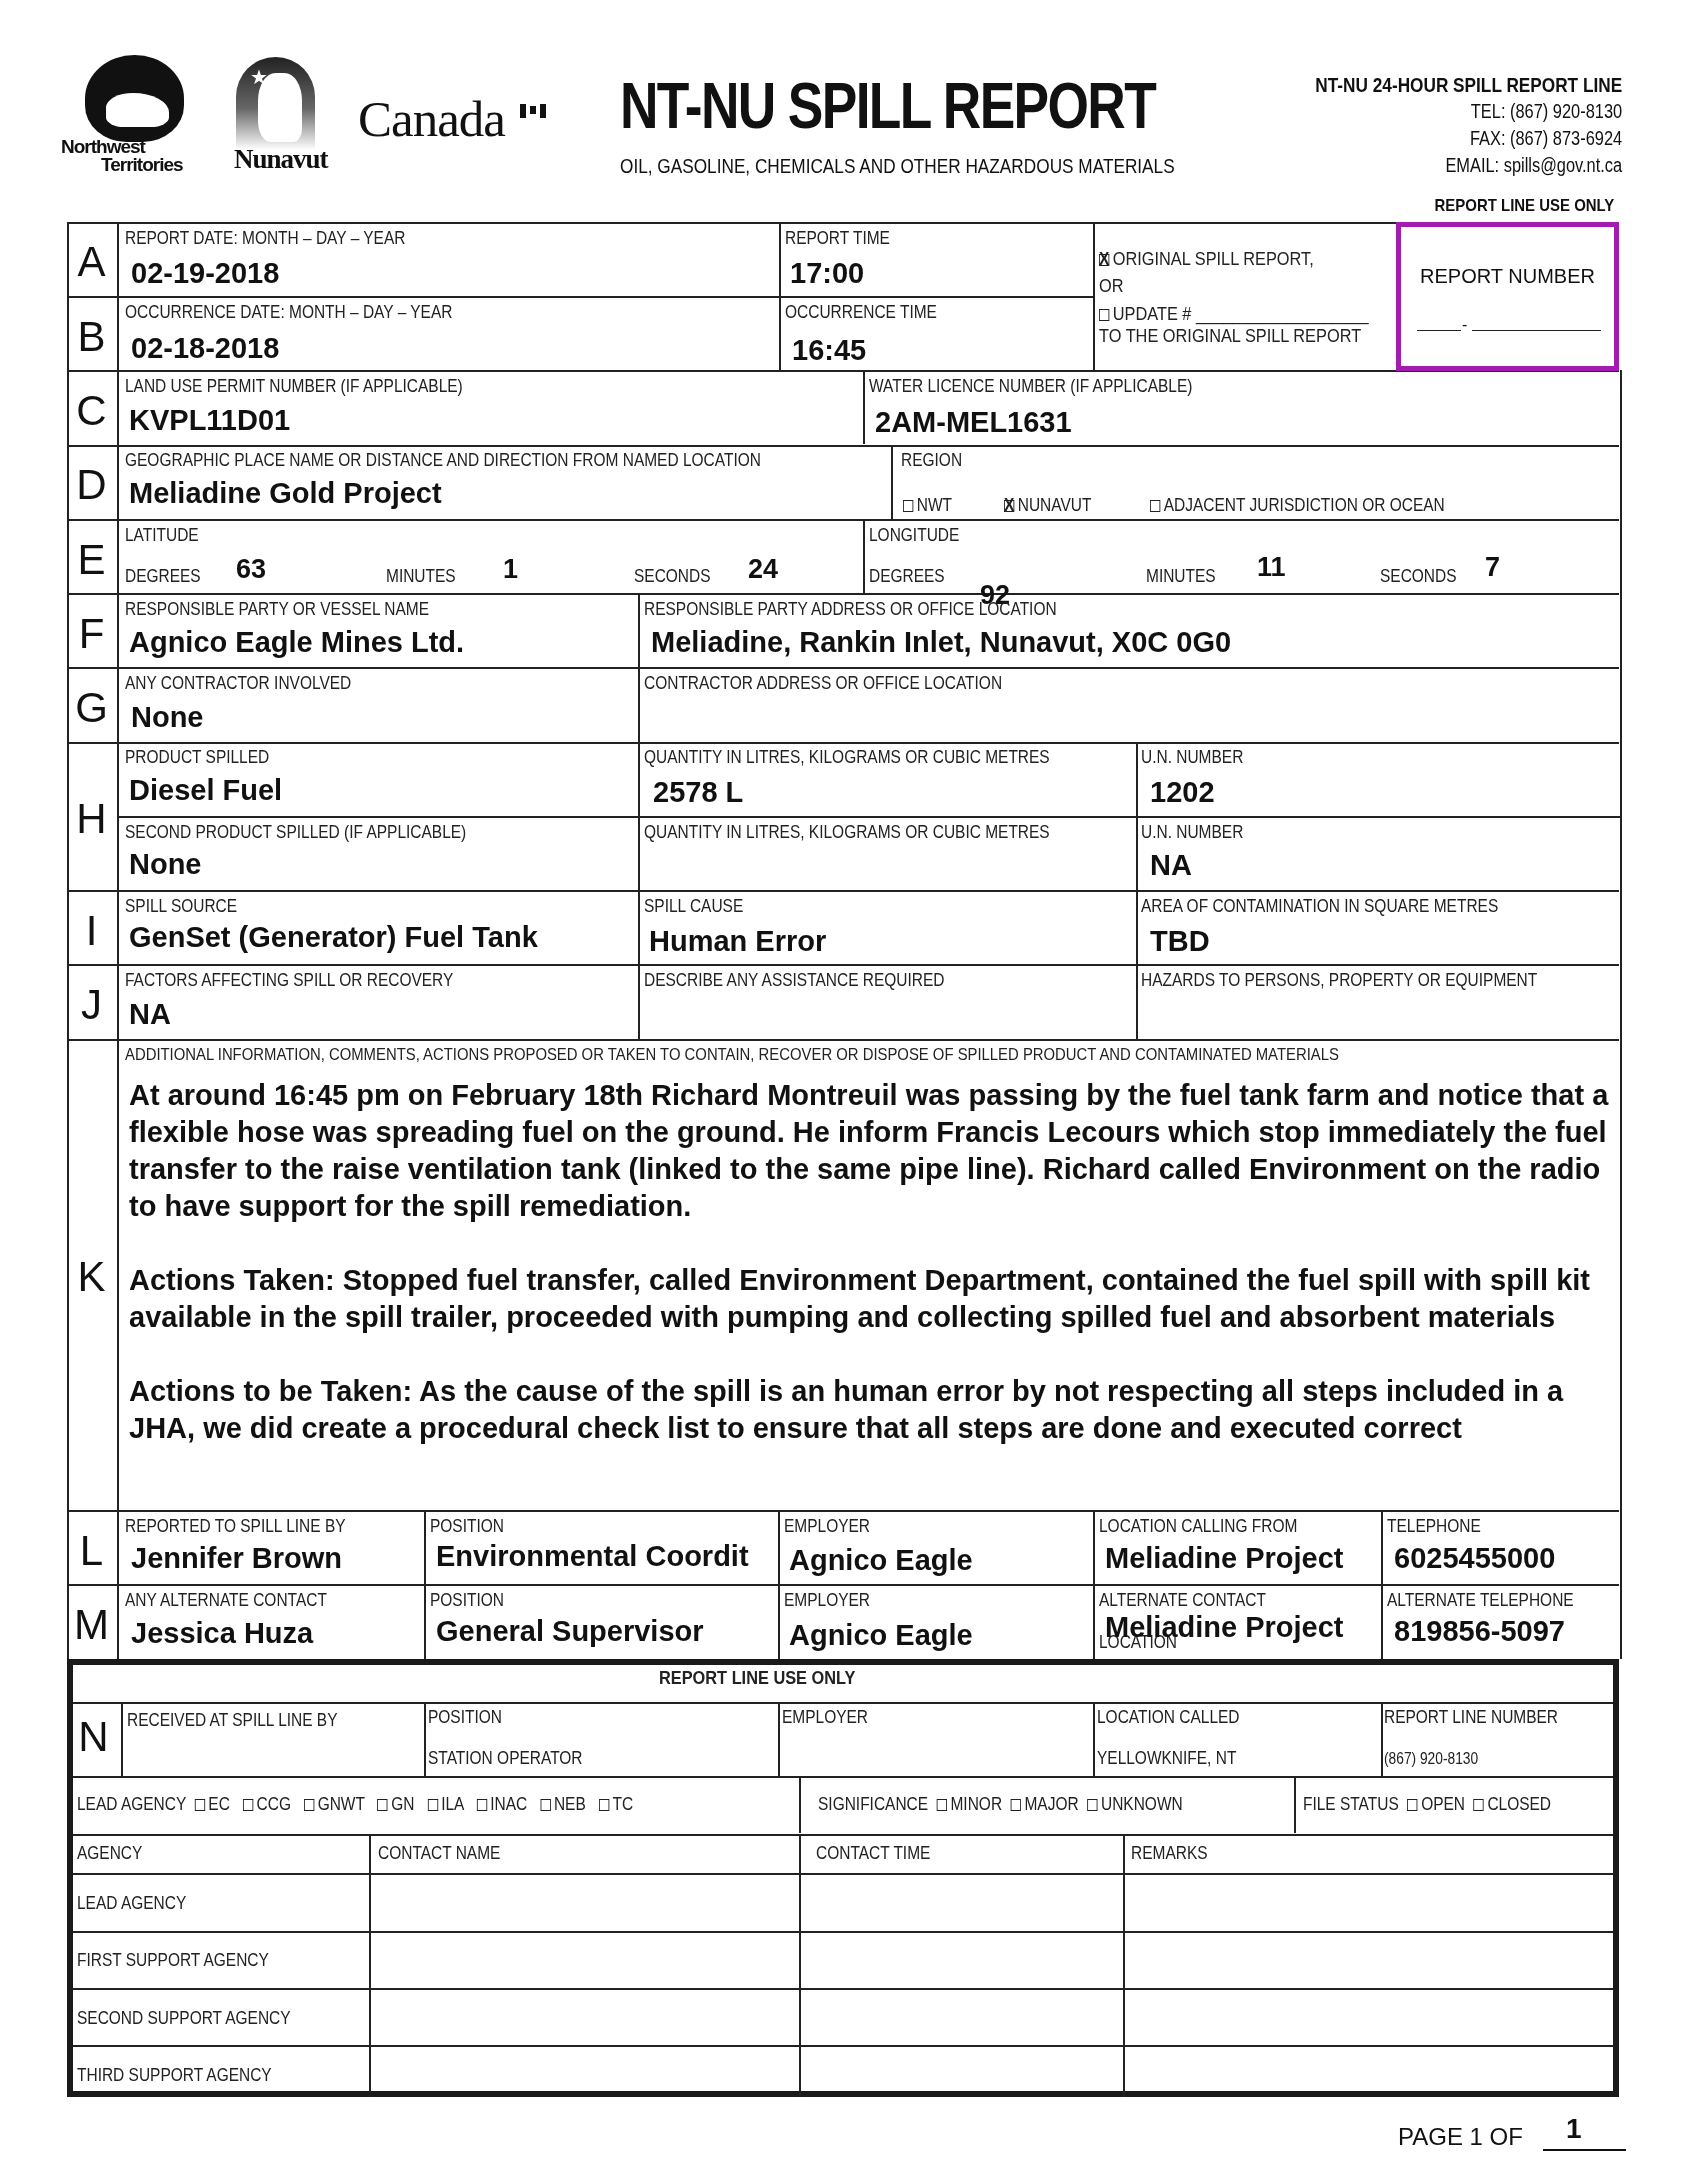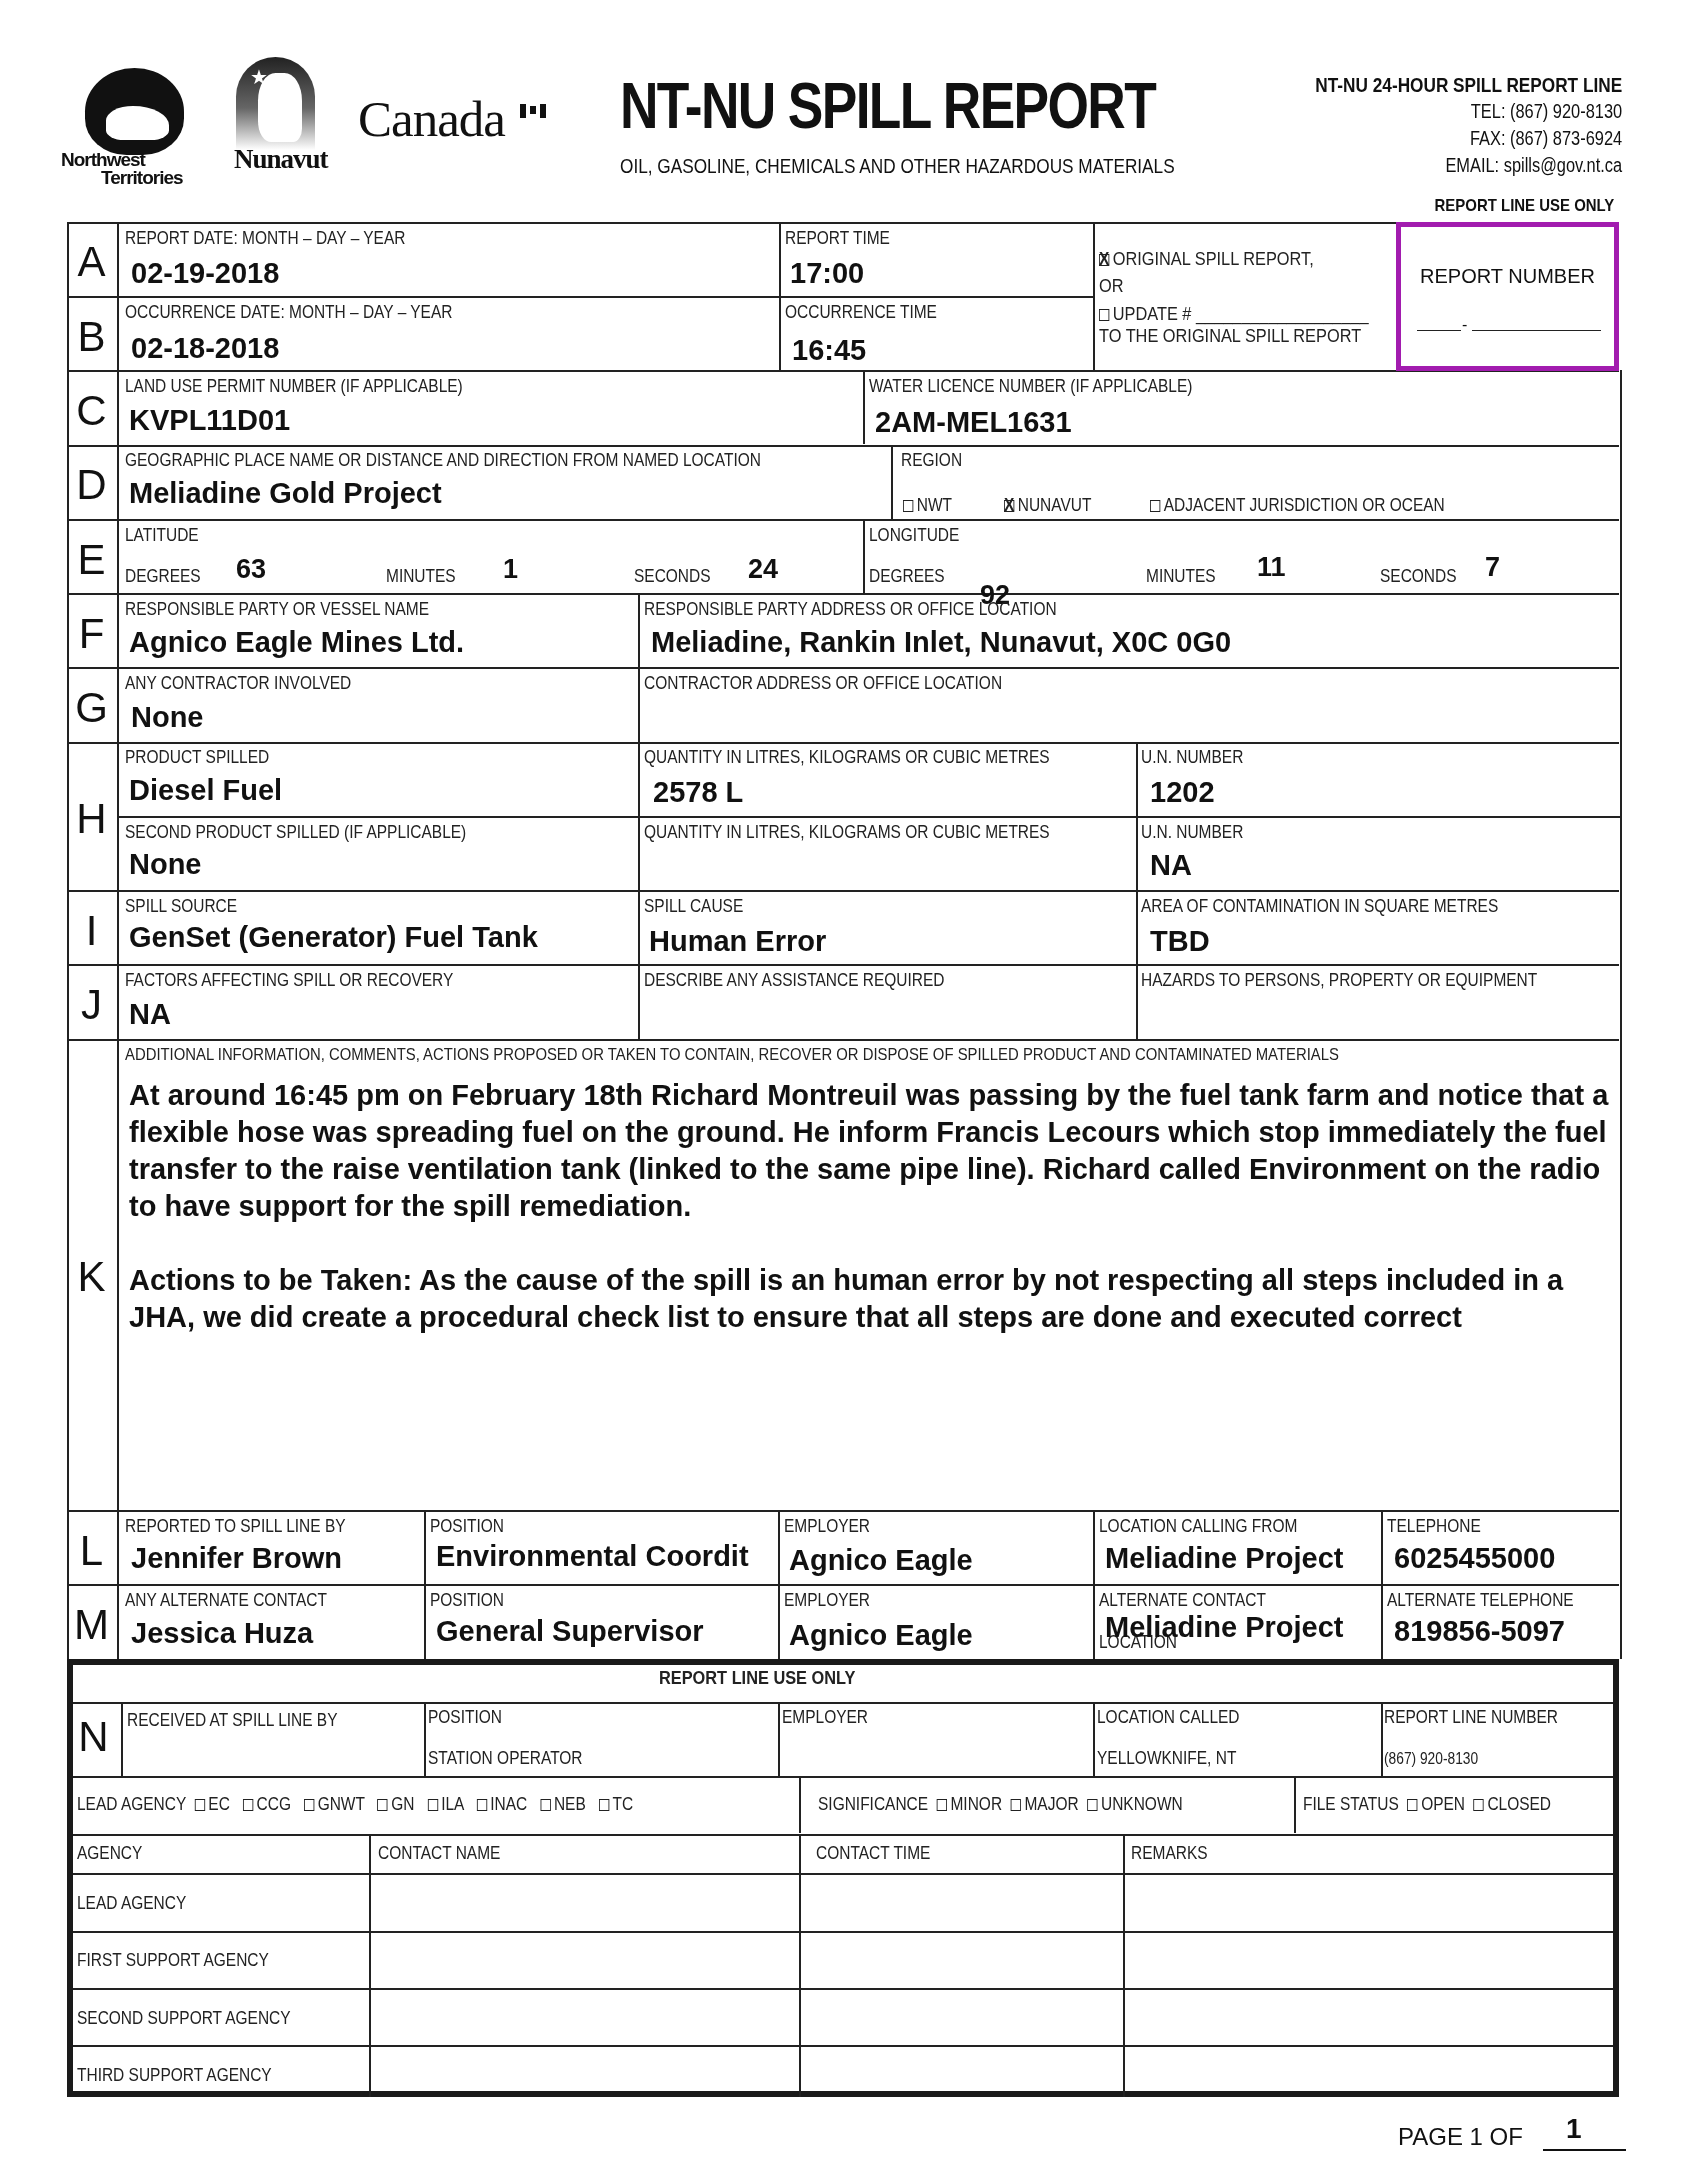--- a/index.html
+++ b/index.html
@@ -1,20 +1,20 @@
 <!DOCTYPE html>
 <html><head>
 <meta charset="utf-8">
 <style>
   * { box-sizing: border-box; margin: 0; padding: 0; }
   html, body { width: 1683px; height: 2178px; background: #fff; overflow: hidden; }
   body { position: relative; font-family: "Liberation Sans", sans-serif; color: #111; }
 
   
-  .logo-nwt { position: absolute; left: 61px; top: 68px; width: 149px; height: 119px; }
+  .logo-nwt { position: absolute; left: 61px; top: 55px; width: 149px; height: 119px; }
   .logo-nwt .circle { position: absolute; left: 24px; top: 0; width: 99px; height: 87px; background: #111; border-radius: 50% 50% 42% 42%; }
   .logo-nwt .bear { position: absolute; left: 45px; top: 38px; width: 63px; height: 34px; background: #fff; border-radius: 45% 60% 30% 30%; }
   .logo-nwt .t1 { position: absolute; left: 0; top: 81px; font-weight: bold; font-size: 19px; letter-spacing: -1px; }
   .logo-nwt .t2 { position: absolute; left: 40px; top: 99px; font-weight: bold; font-size: 19px; letter-spacing: -1px; }
 
   .logo-nu { position: absolute; left: 228px; top: 57px; width: 99px; height: 117px; }
   .logo-nu .arch { position: absolute; left: 8px; top: 0; width: 79px; height: 93px; border-radius: 40px 40px 0 0; background: linear-gradient(#222 0%, #666 55%, #fff 100%); }
   .logo-nu .star { position: absolute; left: 22px; top: 10px; color: #fff; font-size: 20px; line-height: 1; }
   .logo-nu .bearshape { position: absolute; left: 30px; top: 16px; width: 44px; height: 69px; background: #fff; border-radius: 40% 40% 20% 30%; }
   .logo-nu .t { position: absolute; left: 6px; top: 87px; font-family: "Liberation Serif", serif; font-weight: bold; font-size: 27px; letter-spacing: -1px; }
@@ -237,20 +237,21 @@
 <div class="val" style="left:129px;top:998px;">NA</div>
 <div class="lbl" style="left:644px;top:970px;">DESCRIBE ANY ASSISTANCE REQUIRED</div>
 <div class="val" style="left:649px;top:998px;"></div>
 <div class="lbl" style="left:1141px;top:970px;">HAZARDS TO PERSONS, PROPERTY OR EQUIPMENT</div>
 <div class="val" style="left:1150px;top:998px;"></div>
 
 <div class="letter" style="left:65px;top:1253px;">K</div>
 <div class="lbl" style="left:125px;top:1044px;font-size:17.3px;">ADDITIONAL INFORMATION, COMMENTS, ACTIONS PROPOSED OR TAKEN TO CONTAIN, RECOVER OR DISPOSE OF SPILLED PRODUCT AND CONTAMINATED MATERIALS</div>
 <div class="k-text">
   <p>At around 16:45 pm on February 18th Richard Montreuil was passing by the fuel tank farm and notice that a flexible hose was spreading fuel on the ground. He inform Francis Lecours which stop immediately the fuel transfer to the raise ventilation tank (linked to the same pipe line). Richard called Environment on the radio to have support for the spill remediation.</p>
+  <p>Actions Taken: Stopped fuel transfer, called Environment Department, contained the fuel spill with spill kit available in the spill trailer, proceeded with pumping and collecting spilled fuel and absorbent materials</p>
   <p>Actions to be Taken: As the cause of the spill is an human error by not respecting all steps included in a JHA, we did create a procedural check list to ensure that all steps are done and executed correct</p>
 </div>
 
 <div class="letter" style="left:65px;top:1527px;">L</div>
 <div class="lbl" style="left:125px;top:1516px;">REPORTED TO SPILL LINE BY</div>
 <div class="val" style="left:131px;top:1542px;">Jennifer Brown</div>
 <div class="lbl" style="left:430px;top:1516px;">POSITION</div>
 <div class="val" style="left:436px;top:1540px;">Environmental Coordit</div>
 <div class="lbl" style="left:784px;top:1516px;">EMPLOYER</div>
 <div class="val" style="left:789px;top:1544px;">Agnico Eagle</div>

